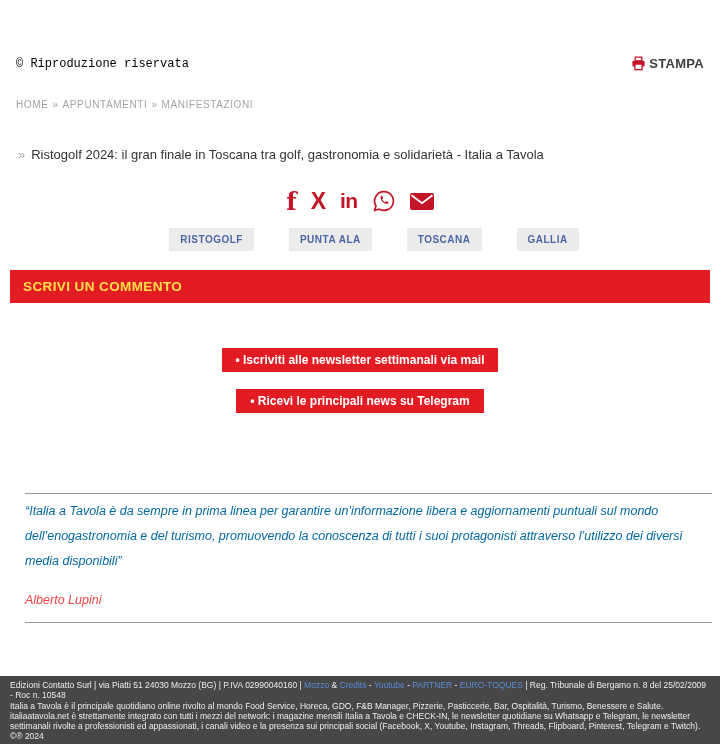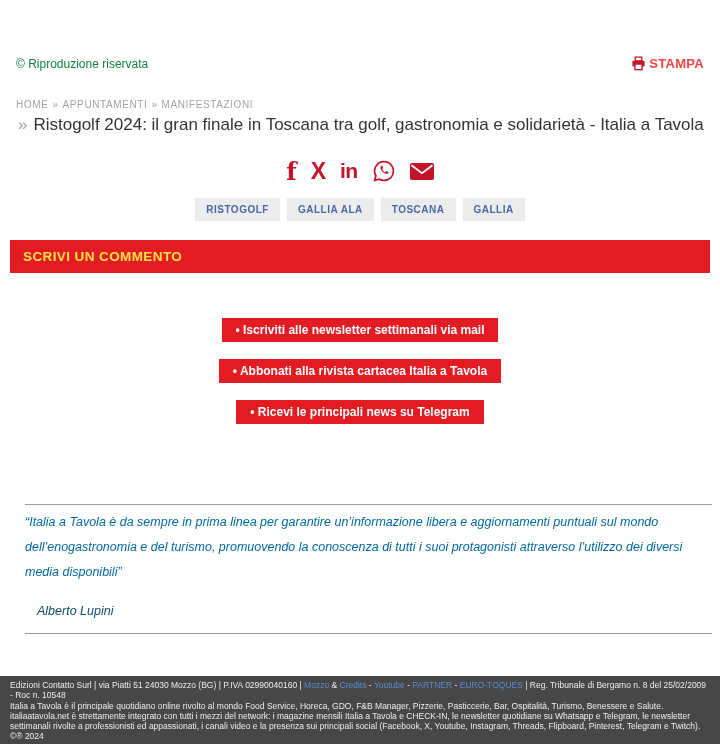--- a/index.html
+++ b/index.html
@@ -18,39 +18,39 @@
     flex-direction: column;
   }
 
   
   .top-row {
     margin: 56px 16px 0 16px;
     display: flex;
     justify-content: space-between;
     align-items: center;
   }
-  .copyright { font-size: 12px; color: #15803d; }
+  .copyright { font-size: 12px; color: #000000; font-family: Liberation Mono, monospace; }
   .print-btn {
     display: inline-flex;
     align-items: center;
     gap: 3px;
-    color: #ef4444;
+    color: #404040;
     font-size: 13px;
     font-weight: bold;
     letter-spacing: 0.3px;
     text-decoration: none;
     cursor: pointer;
   }
 
   
   .breadcrumb { margin: 24px 16px 0 16px; }
   .crumb-line1 { font-size: 10px; color: #a3a3a3; letter-spacing: 0.6px; line-height: 20px; }
   .crumb-line1 a { color: #a3a3a3; text-decoration: none; cursor: pointer; }
   .crumb-sep { color: #a3a3a3; padding: 0 4px; }
-  .crumb-line2 { font-size: 17px; color: #333; line-height: 20px; }
+  .crumb-line2 { font-size: 13px; color: #333; line-height: 20px; margin-top: 30px; }
   .crumb-line2 .crumb-sep { padding: 0 6px 0 2px; }
 
   
   .share-row {
     margin-top: 23px;
     display: flex;
     justify-content: center;
     align-items: center;
     gap: 14px;
     height: 26px;
@@ -77,20 +77,21 @@
   }
   .tag {
     background: #ececec;
     color: #4a68a8;
     font-size: 10px;
     font-weight: bold;
     letter-spacing: 0.5px;
     padding: 6px 11px;
     text-decoration: none;
     cursor: pointer;
+    margin-left: 28px;
   }
 
   
   .comment-banner {
     margin: 19px 10px 0 10px;
     background: #e31b23;
     color: #fde047;
     font-size: 13.5px;
     font-weight: bold;
     letter-spacing: 0.4px;
@@ -128,24 +129,24 @@
   .quote-section { margin-top: 80px; }
   .divider { height: 1px; background: #999; margin: 0 8px 0 25px; }
   .quote-text {
     margin: 5px 30px 0 25px;
     font-style: italic;
     font-size: 12.5px;
     line-height: 25px;
     color: #0369a1;
   }
   .quote-author {
-    margin: 19px 30px 15px 37px;
+    margin: 19px 30px 15px 25px;
     font-style: italic;
     font-size: 12.5px;
-    color: #0c4a6e;
+    color: #ef4444;
   }
 
   
   .site-footer {
     margin-top: auto;
     background: #474747;
     color: #ededed;
     font-size: 8.5px;
     line-height: 10px;
     padding: 4px 10px 3px 10px;
@@ -195,32 +196,31 @@
     <a class="share-icon">
       <svg width="24" height="17" viewBox="0 0 24 17">
         <rect width="24" height="17" rx="2" fill="#c41528"></rect>
         <path d="M1.5 2.2 12 10.2 22.5 2.2" fill="none" stroke="#ffffff" stroke-width="1.8"></path>
       </svg>
     </a>
   </div>
 
   <div class="tags-row">
     <a class="tag">RISTOGOLF</a>
-    <a class="tag">GALLIA ALA</a>
+    <a class="tag">PUNTA ALA</a>
     <a class="tag">TOSCANA</a>
     <a class="tag">GALLIA</a>
   </div>
 
   <div class="comment-banner">
     <span>SCRIVI UN COMMENTO</span>
   </div>
 
   <div class="cta-list">
     <button class="cta-btn">• Iscriviti alle newsletter settimanali via mail</button>
-    <button class="cta-btn">• Abbonati alla rivista cartacea Italia a Tavola</button>
     <button class="cta-btn">• Ricevi le principali news su Telegram</button>
   </div>
 
   <div class="quote-section">
     <div class="divider"></div>
     <p class="quote-text">“Italia a Tavola è da sempre in prima linea per garantire un’informazione libera e aggiornamenti puntuali sul mondo dell’enogastronomia e del turismo, promuovendo la conoscenza di tutti i suoi protagonisti attraverso l’utilizzo dei diversi media disponibili”</p>
     <p class="quote-author">Alberto Lupini</p>
     <div class="divider"></div>
   </div>
 

